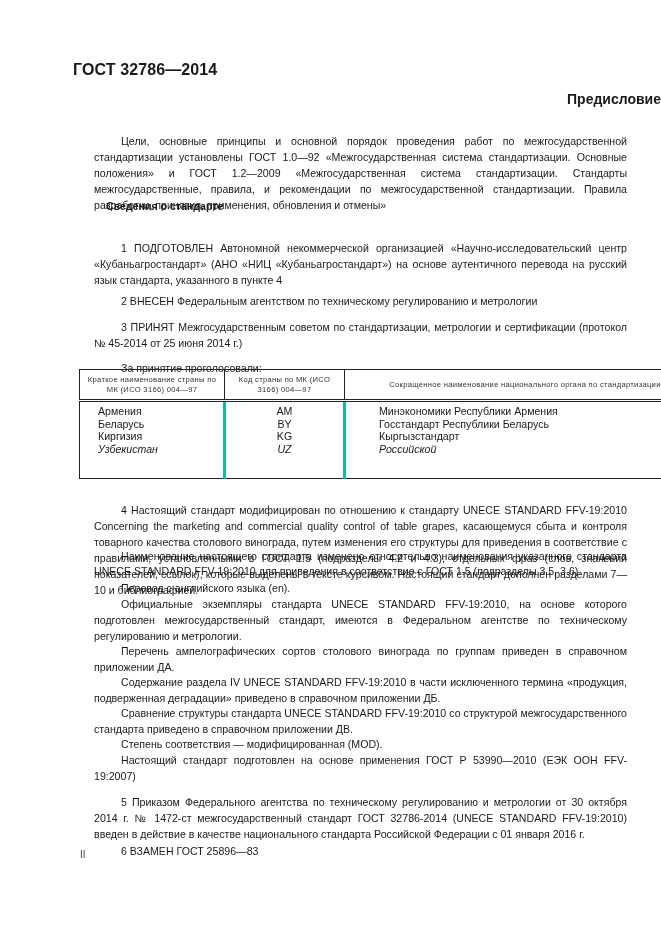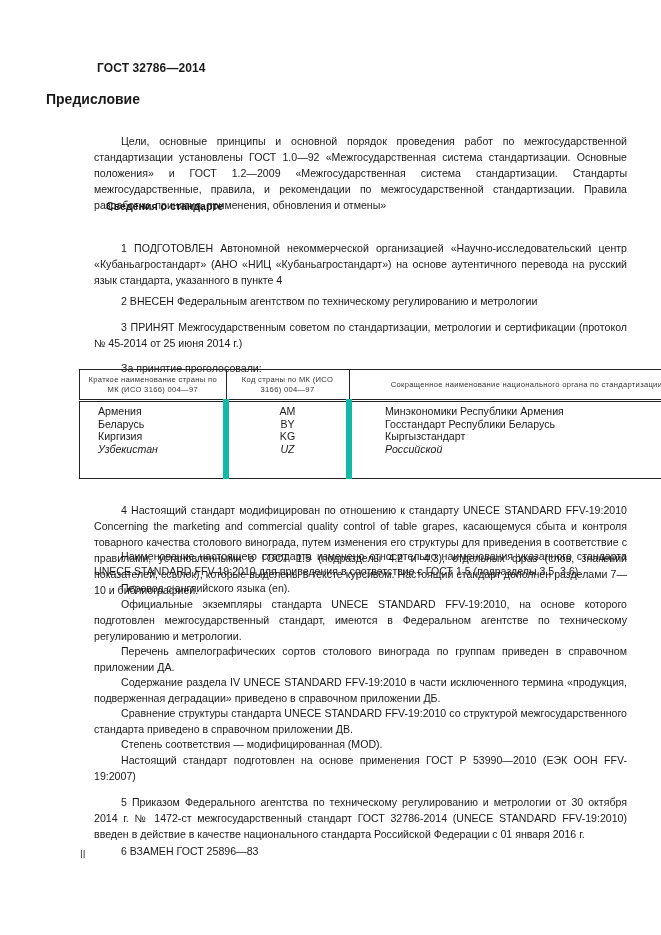--- a/index.html
+++ b/index.html
@@ -1,27 +1,27 @@
 <!DOCTYPE html>
 <html><head>
 <meta charset="utf-8">
 <style>
   html, body { margin: 0; padding: 0; background: #ffffff; }
   body { width: 661px; height: 935px; position: relative; overflow: hidden;
          font-family: "Liberation Sans", "DejaVu Sans", sans-serif; color: #1a1a1a; }
   .abs { position: absolute; }
-  .doc-code { left: 97px; top: 61px; font-size: 12px; font-weight: bold; letter-spacing: 0.1px; }
-  .doc-title { left: 0; width: 661px; top: 91px; text-align: left; font-size: 14px; font-weight: bold; padding-left: 46px; box-sizing: border-box; }
+  .doc-code { left: 73px; top: 61px; font-size: 16px; font-weight: bold; letter-spacing: 0.1px; }
+  .doc-title { left: 0; width: 661px; top: 91px; text-align: right; font-size: 14px; font-weight: bold; padding-left: 28px; box-sizing: border-box; }
   .para { left: 79px; width: 533px; font-size: 10.6px; line-height: 16px; text-align: justify; margin: 15px; }
   .para.indent { text-indent: 27px; }
   .section-heading { left: 106px; font-size: 10.6px; font-weight: bold; }
   table.vote { position: absolute; left: 79px; top: 369px; width: 628px; border-collapse: collapse; font-size: 10.6px; }
   table.vote th { font-weight: normal; font-size: 7.6px; line-height: 10px; color: #333; letter-spacing: 0.3px;
                   height: 27px; border: 1px solid #222; border-bottom: 3px double #222; text-align: center; padding: 1px 4px; }
-  table.vote td { border-left: 1px solid #222; border-right: 6px solid #14b8a6; vertical-align: top; padding: 0; line-height: 12.5px; }
+  table.vote td { border-left: 1px solid #222; border-right: 3px solid #14b8a6; vertical-align: top; padding: 0; line-height: 12.5px; }
   table.vote tbody tr:first-child td { padding-top: 3px; }
   table.vote tbody tr:last-child td { border-bottom: 1px solid #222; padding-bottom: 23px; font-style: italic; }
   td.c1 { padding-left: 18px !important; width: 125px; }
   td.c2 { text-align: center; width: 117px; }
   td.c3 { padding-left: 33px !important; }
   .page-num { left: 80px; top: 849px; font-size: 10px; color: #444; }
 </style>
 </head>
 <body>
 

